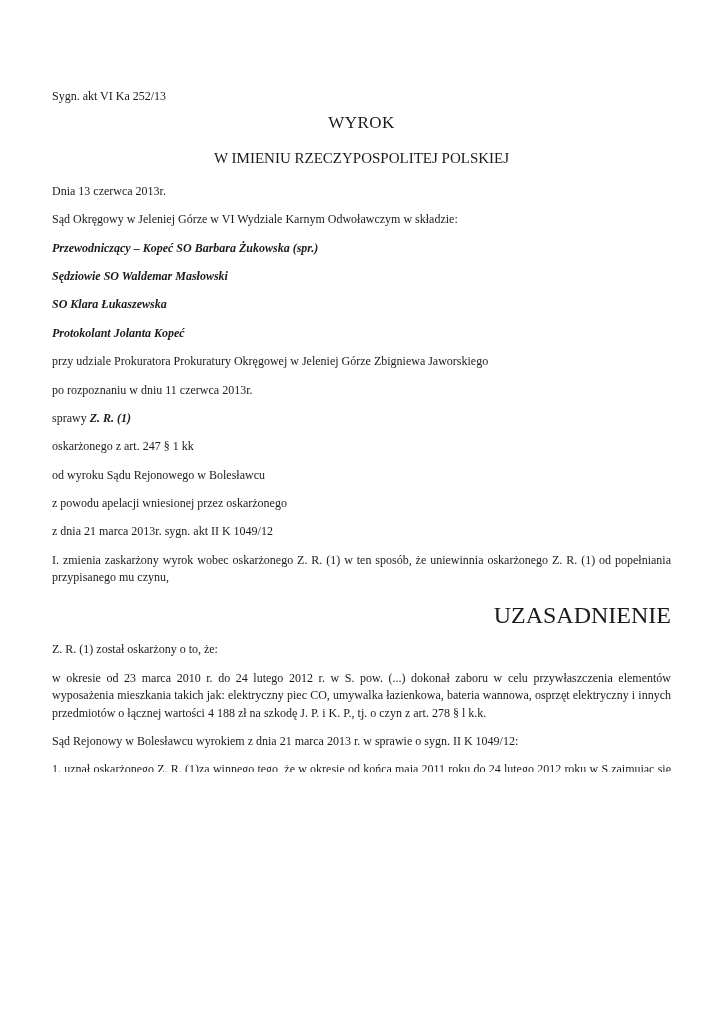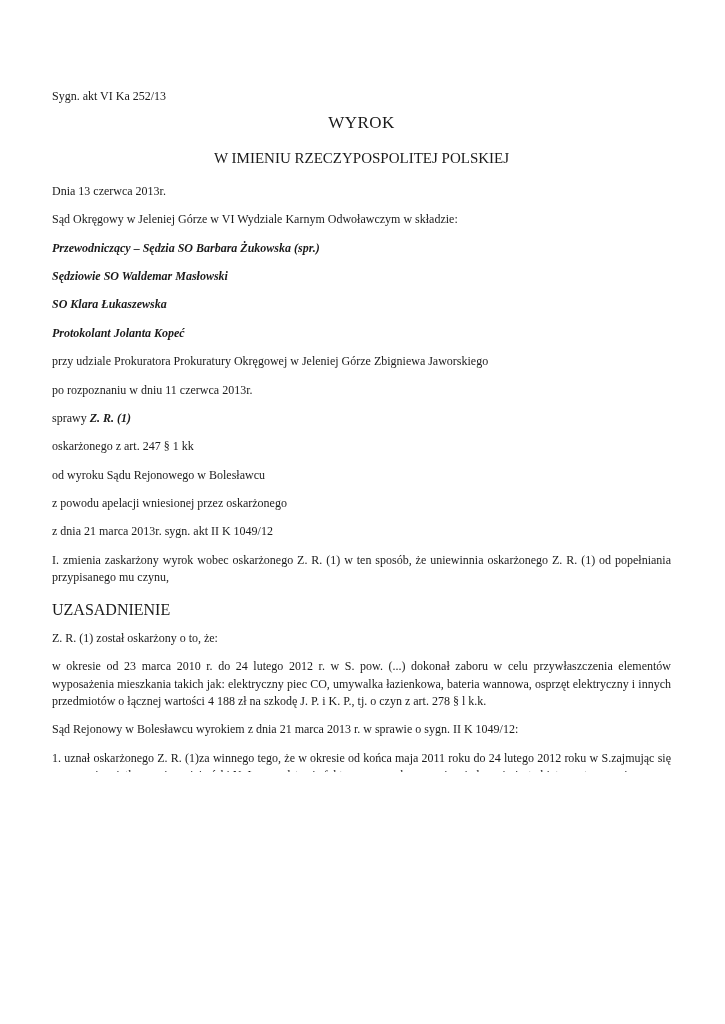--- a/index.html
+++ b/index.html
@@ -43,41 +43,41 @@
     font-style: italic;
   }
   .defendant {
     font-weight: bold;
     font-style: italic;
   }
   .justified {
     text-align: justify;
   }
   .section-title {
-    text-align: left;
-    font-size: 16px;
+    text-align: right;
+    font-size: 24px;
     font-weight: normal;
     margin: 2px 0 9px 0;
   }
 </style>
 </head>
 <body>
 
 <div class="page">
 
   <p class="case-number">Sygn. akt VI Ka 252/13</p>
 
   <h1 class="doc-title">WYROK</h1>
   <h2 class="doc-subtitle">W IMIENIU RZECZYPOSPOLITEJ POLSKIEJ</h2>
 
   <p>Dnia 13 czerwca 2013r.</p>
 
   <p>Sąd Okręgowy w Jeleniej Górze w VI Wydziale Karnym Odwoławczym w składzie:</p>
 
-  <p class="panel-line">Przewodniczący – Sędzia SO Barbara Żukowska (spr.)</p>
+  <p class="panel-line">Przewodniczący – Kopeć SO Barbara Żukowska (spr.)</p>
   <p class="panel-line">Sędziowie SO Waldemar Masłowski</p>
   <p class="panel-line">SO Klara Łukaszewska</p>
   <p class="panel-line">Protokolant Jolanta Kopeć</p>
 
   <p>przy udziale Prokuratora Prokuratury Okręgowej w Jeleniej Górze Zbigniewa Jaworskiego</p>
 
   <p>po rozpoznaniu w dniu 11 czerwca 2013r.</p>
 
   <p><span>sprawy </span><span class="defendant">Z. R. (1)</span></p>
 

